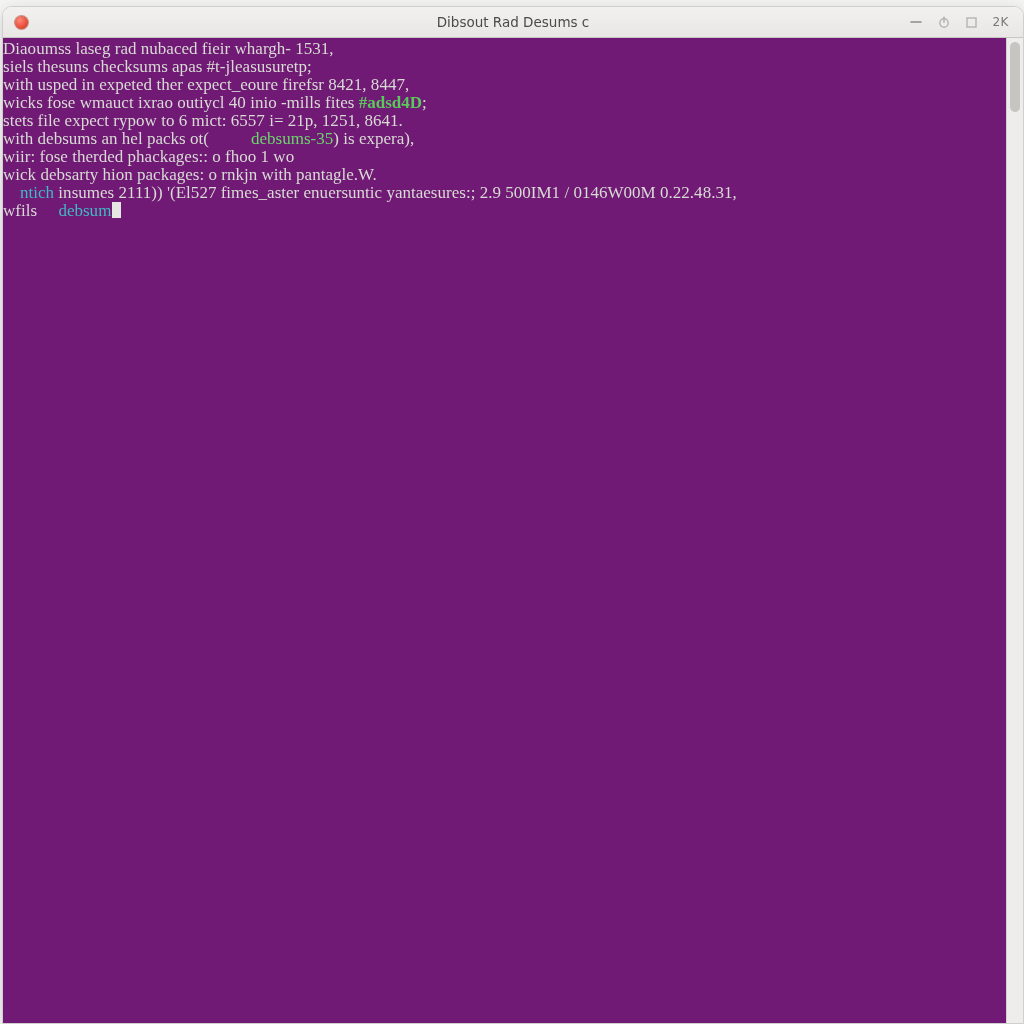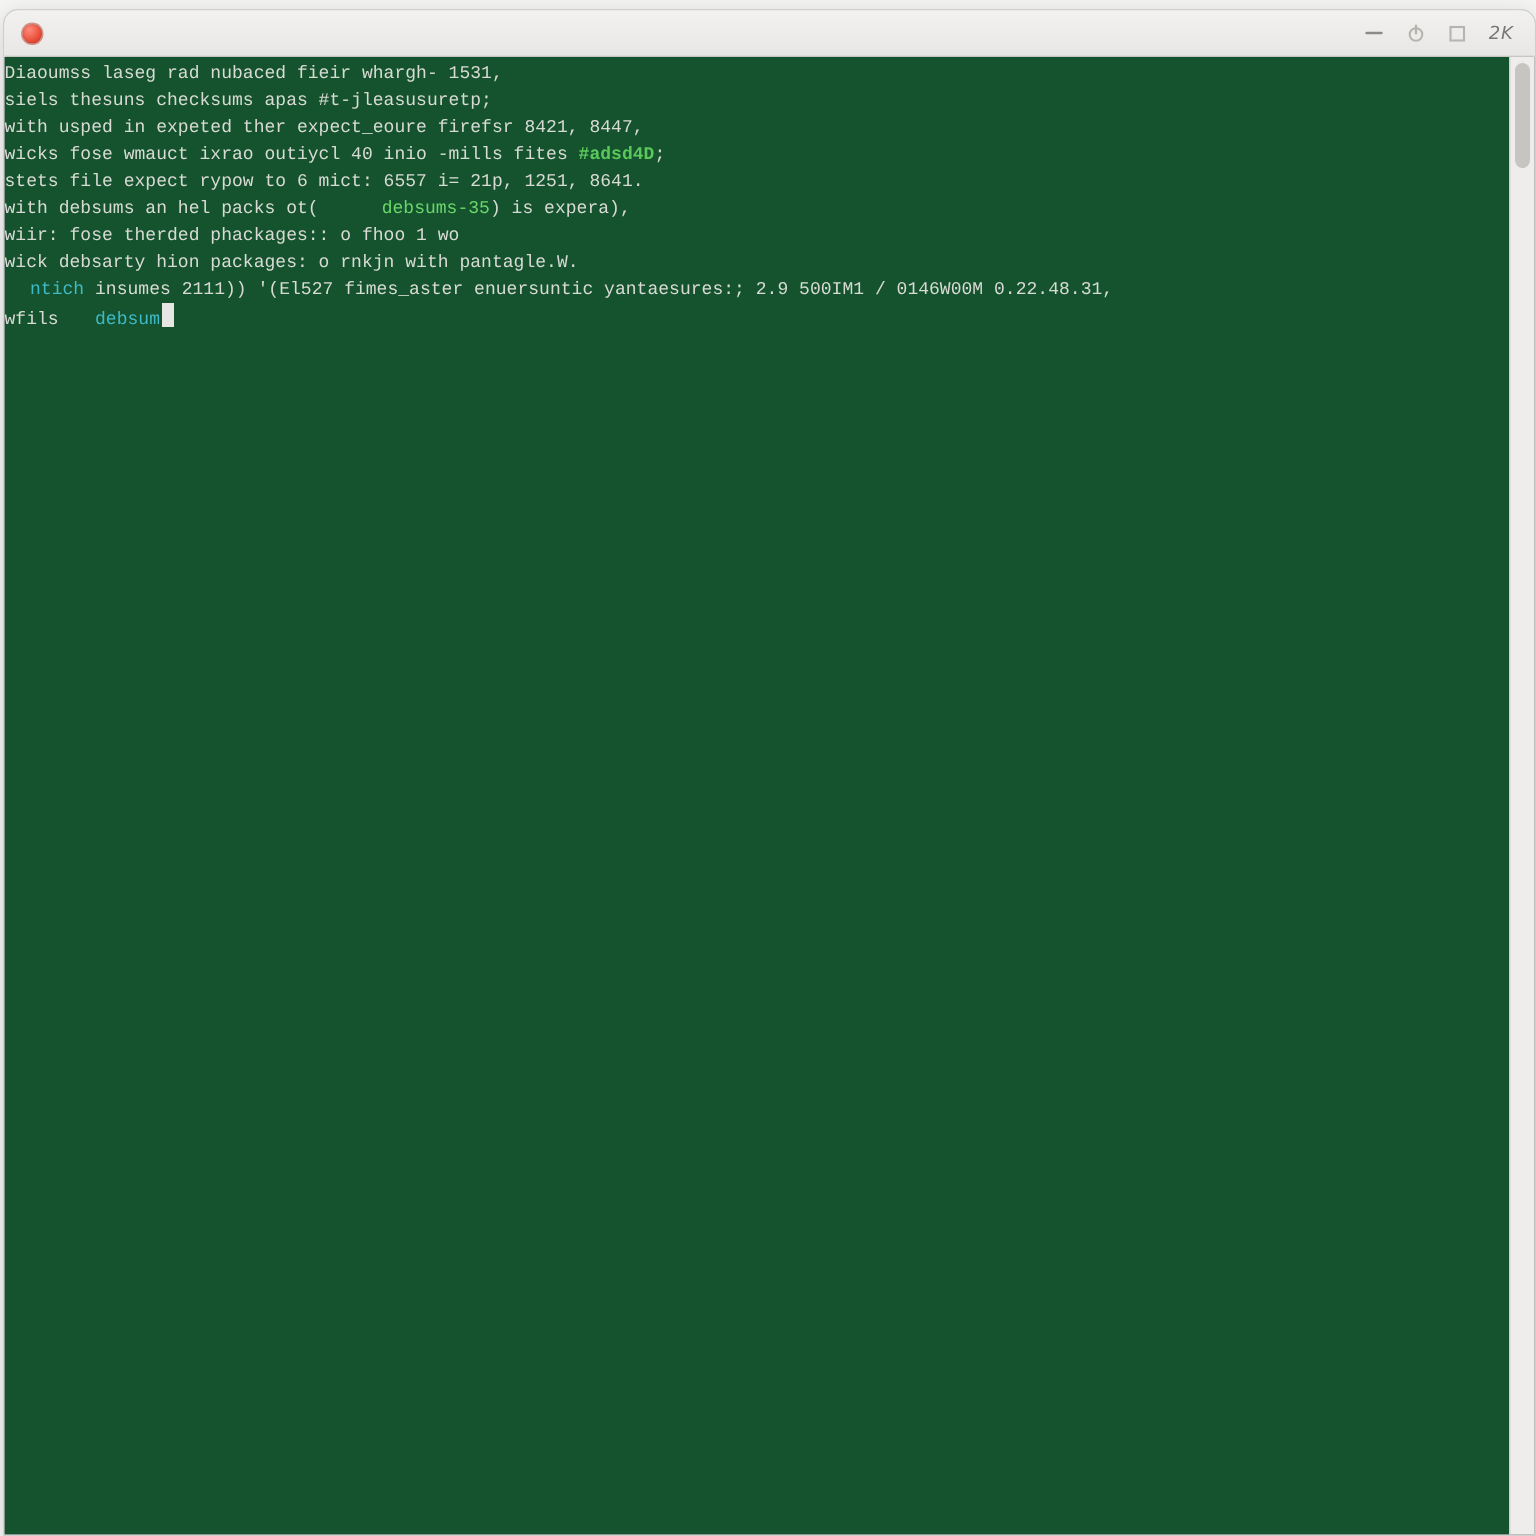--- a/index.html
+++ b/index.html
@@ -62,40 +62,39 @@
     pointer-events: none;
   }
   .tb-right {
     margin-left: auto;
     display: flex;
     align-items: center;
     gap: 14px;
     padding-right: 14px;
     color: #8d8b88;
     font-size: 12px;
-    font-style: italic;
   }
   .tb-right svg { display: block; }
   .tb-right .txt2k {
     font-size: 12px;
     color: #7a7875;
     letter-spacing: 0.5px;
   }
 
   .term-wrap {
     flex: 1 1 auto;
     display: flex;
     background: #08131a;
   }
   .terminal {
     flex: 1 1 auto;
-    background: #14532d;
+    background: #701a75;
     color: #d8dad4;
-    font-family: Liberation Mono, monospace;
-    font-size: 12px;
+    font-family: Liberation Serif, serif;
+    font-size: 17px;
     line-height: 18px;
     letter-spacing: 0.02px;
     white-space: pre;
     padding: 2px 0 0 0;
     overflow: hidden;
   }
   .terminal .ln { display: block; }
   .cy { color: #3fb9c6; padding-left: 17px; }     
   .gr { color: #6bd66b; margin-left: 42px; }     
   .gd { color: #5bc85b; font-weight: 600; } 
@@ -127,20 +126,21 @@
 </style>
 </head>
 <body>
 
 <div class="window">
 
   <div class="titlebar">
     <div class="tb-left">
       <div class="tb-dot tb-close"></div>
     </div>
+    <div class="tb-title">Dibsout Rad Desums c</div>
     <div class="tb-right">
       <span>
         <svg width="14" height="14" viewBox="0 0 14 14">
             <line x1="2" y1="7" x2="12" y2="7" stroke="#8d8b88" stroke-width="1.6" stroke-linecap="round"></line>
           </svg>
       </span>
       <span>
         <svg width="14" height="14" viewBox="0 0 14 14">
           <circle cx="7" cy="8" r="4.2" fill="none" stroke="#b6b4b0" stroke-width="1.4"></circle>
           <line x1="7" y1="2.2" x2="7" y2="7.2" stroke="#b6b4b0" stroke-width="1.6" stroke-linecap="round"></line>

